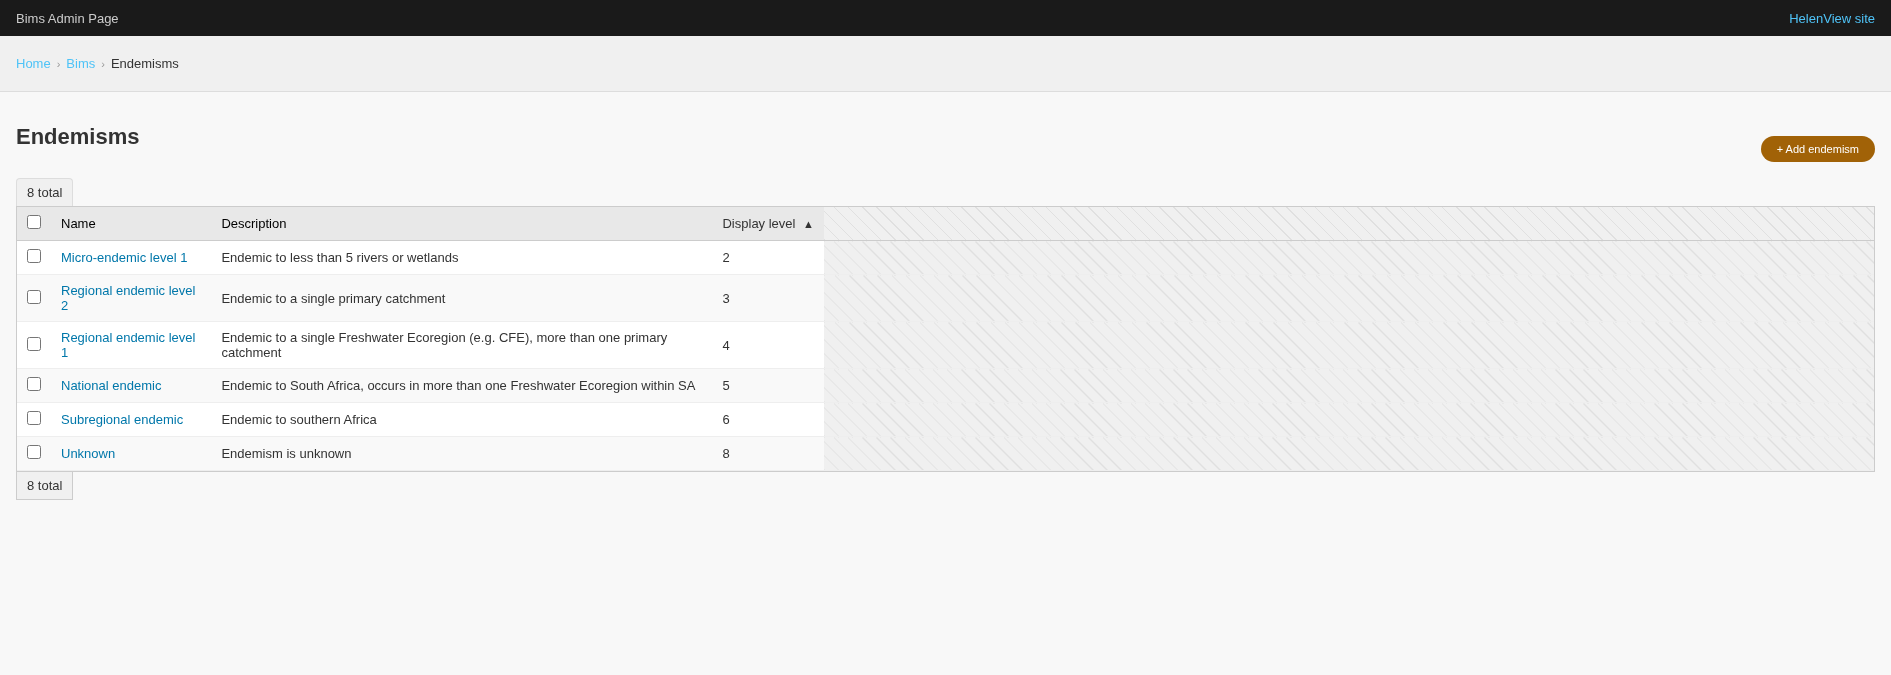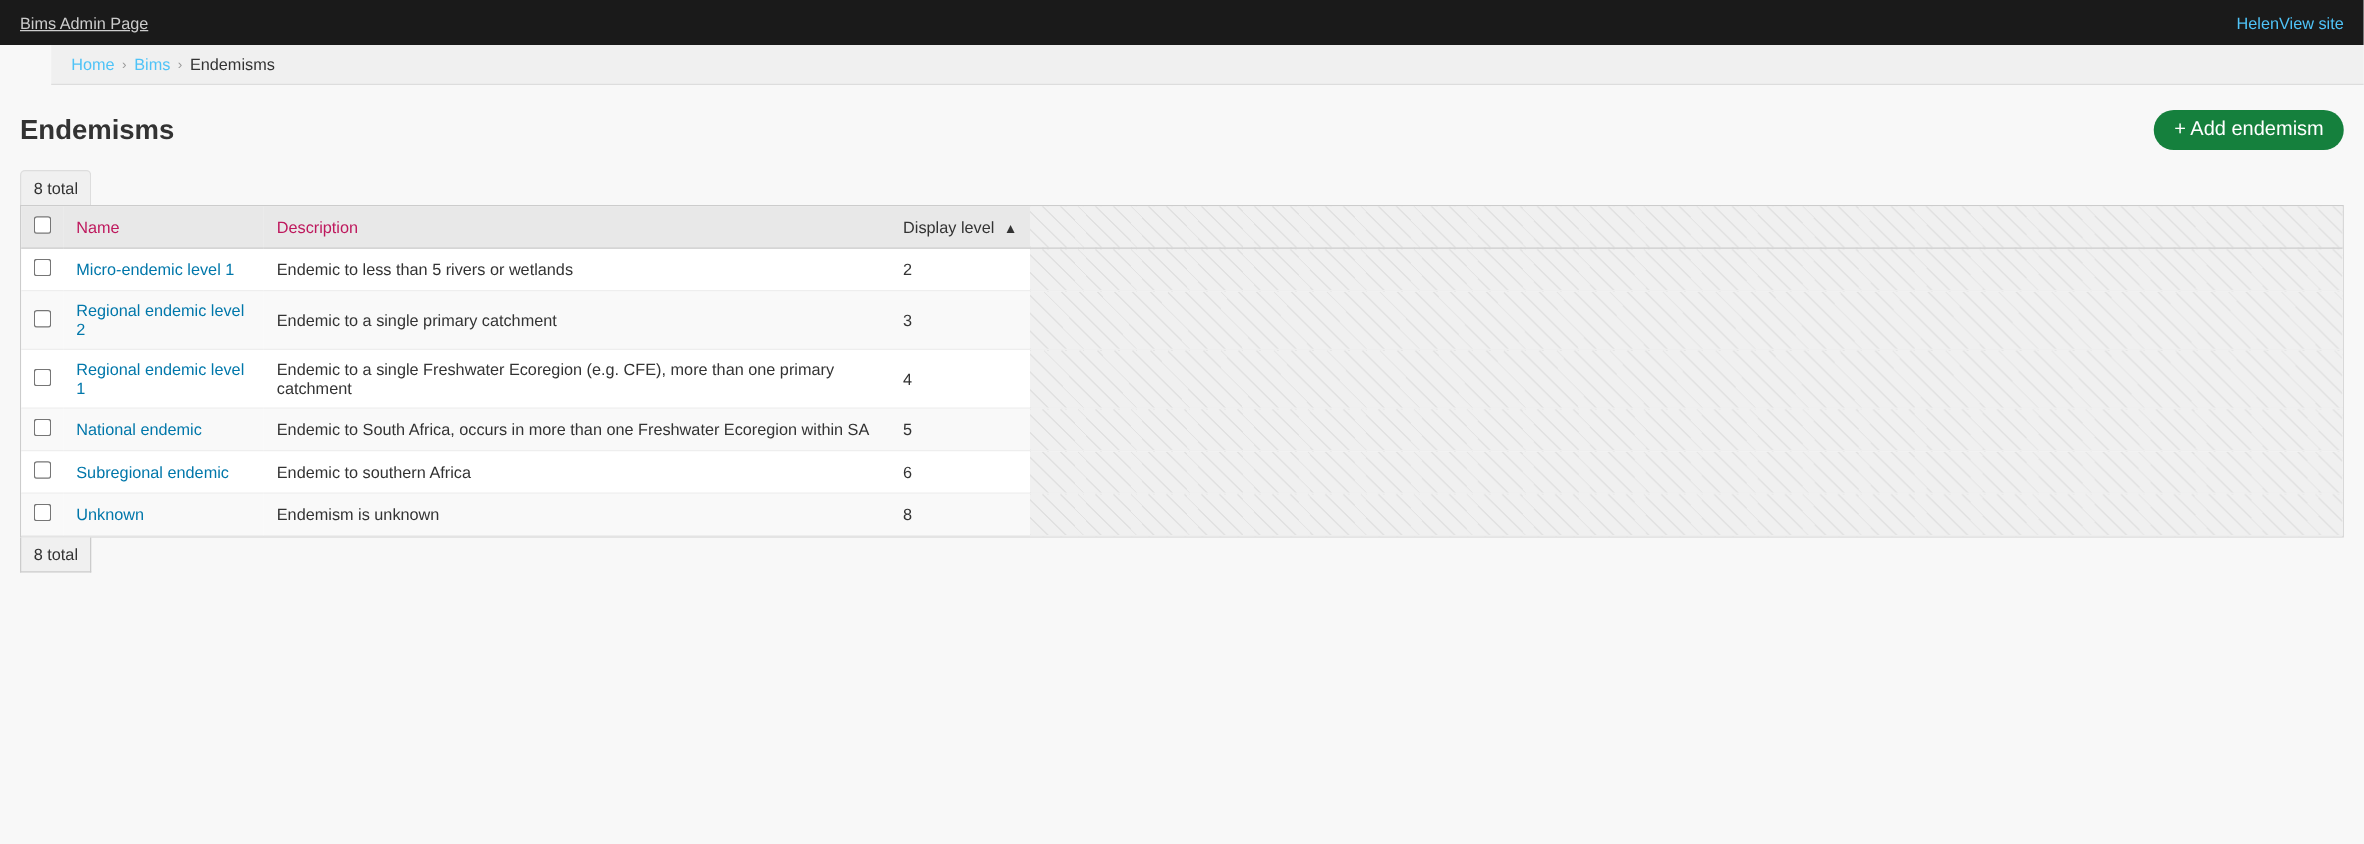--- a/index.html
+++ b/index.html
@@ -8,34 +8,33 @@
     
     #topbar {
       background: #1a1a1a;
       color: #fff;
       display: flex;
       align-items: center;
       justify-content: space-between;
       padding: 0 16px;
       height: 36px;
     }
-    #topbar-title { font-size: 13px; color: #ccc; text-decoration: underline; }
+    #topbar-title { font-size: 13px; color: #ccc; }
     #topbar-right { display: flex; }
     #topbar-right a { color: #4fc3f7; text-decoration: none; font-size: 13px; }
 
     
     #breadcrumb {
       background: #f0f0f0;
       border-bottom: 1px solid #ddd;
-      padding: 8px 16px;
+      padding: 20px 16px;
       display: flex;
       align-items: center;
       gap: 6px;
       font-size: 13px;
-      margin-left: 41px;
     }
     #breadcrumb a { color: #4fc3f7; text-decoration: none; }
     #breadcrumb .sep { color: #999; font-size: 11px; }
     #breadcrumb .current { color: #333; }
 
     
     #main {
       padding: 20px 16px;
     }
 
@@ -47,30 +46,31 @@
       margin-bottom: 16px;
     }
     #page-title {
       font-size: 22px;
       font-weight: bold;
       color: #333;
     }
 
     
     #add-button {
-      background: #15803d;
+      background: #a16207;
       color: #fff;
       border: none;
       border-radius: 20px;
       padding: 7px 16px;
-      font-size: 16px;
+      font-size: 11px;
       cursor: pointer;
       display: flex;
       align-items: center;
       gap: 6px;
+      margin-top: 24px;
     }
 
     
     .total-bar {
       background: #f0f0f0;
       border: 1px solid #ddd;
       border-bottom: none;
       padding: 6px 10px;
       font-size: 13px;
       color: #333;
@@ -93,21 +93,21 @@
     thead tr {
       background: #e8e8e8;
       border-bottom: 1px solid #ccc;
     }
 
     thead th {
       padding: 8px 10px;
       text-align: left;
       font-size: 13px;
       font-weight: normal;
-      color: #be185d;
+      color: #000000;
       cursor: pointer;
       white-space: nowrap;
     }
 
     thead th.checkbox-col {
       width: 30px;
       color: #333;
     }
 
     thead th.active {

